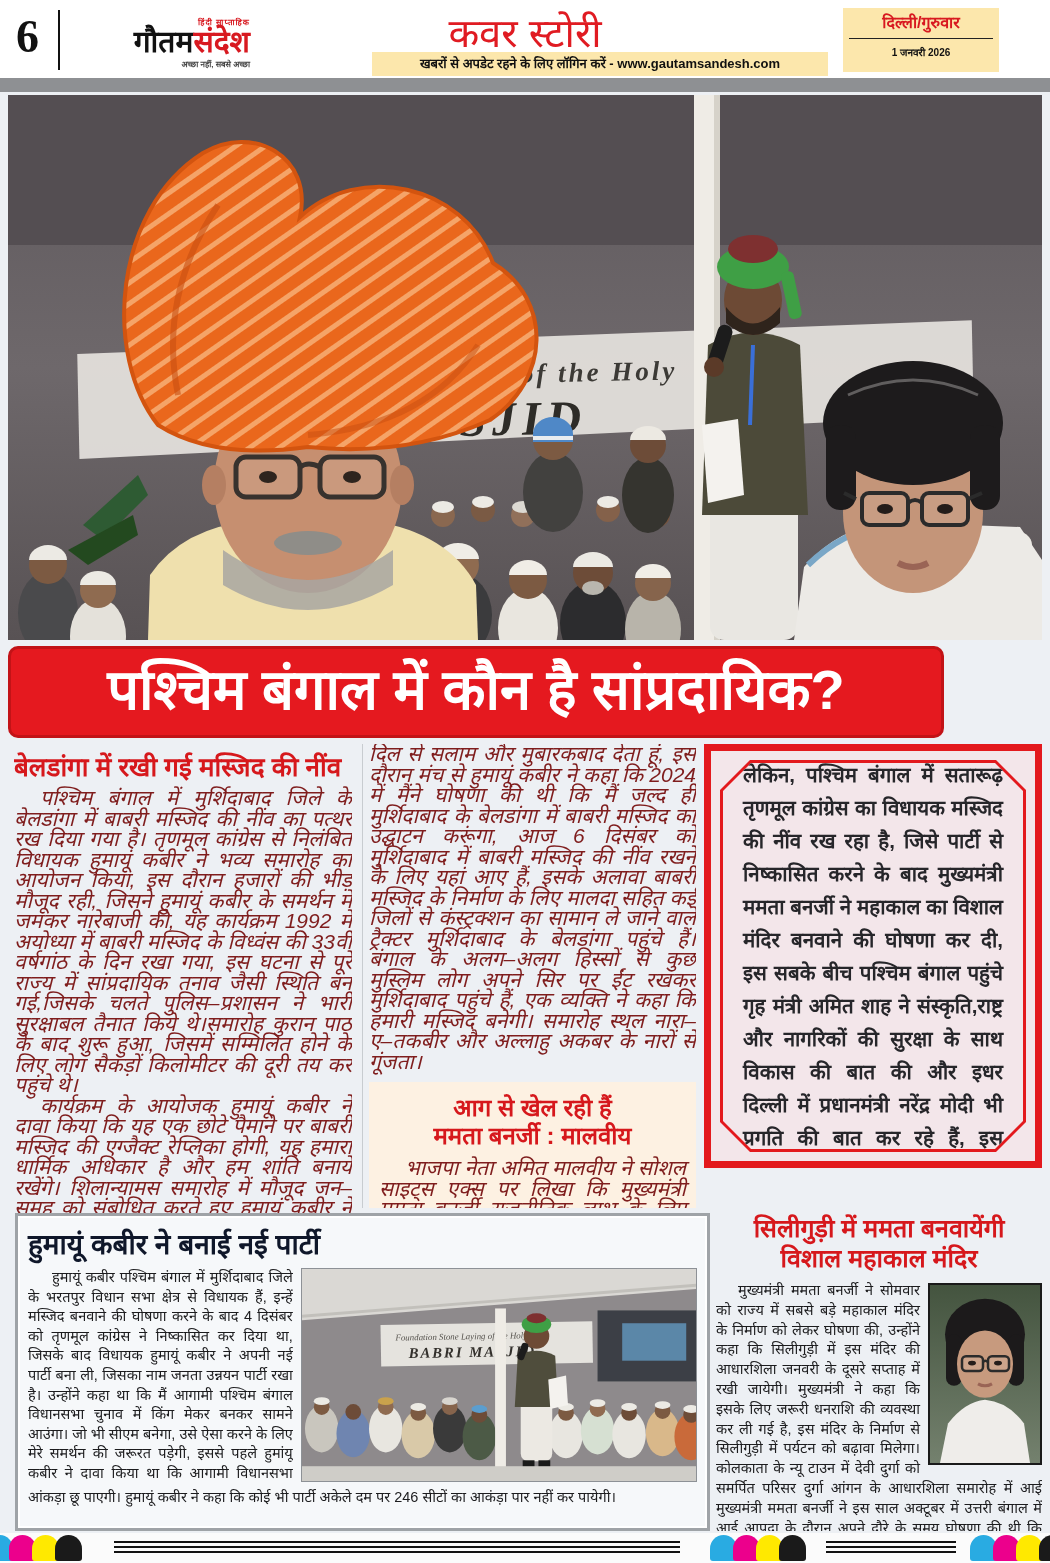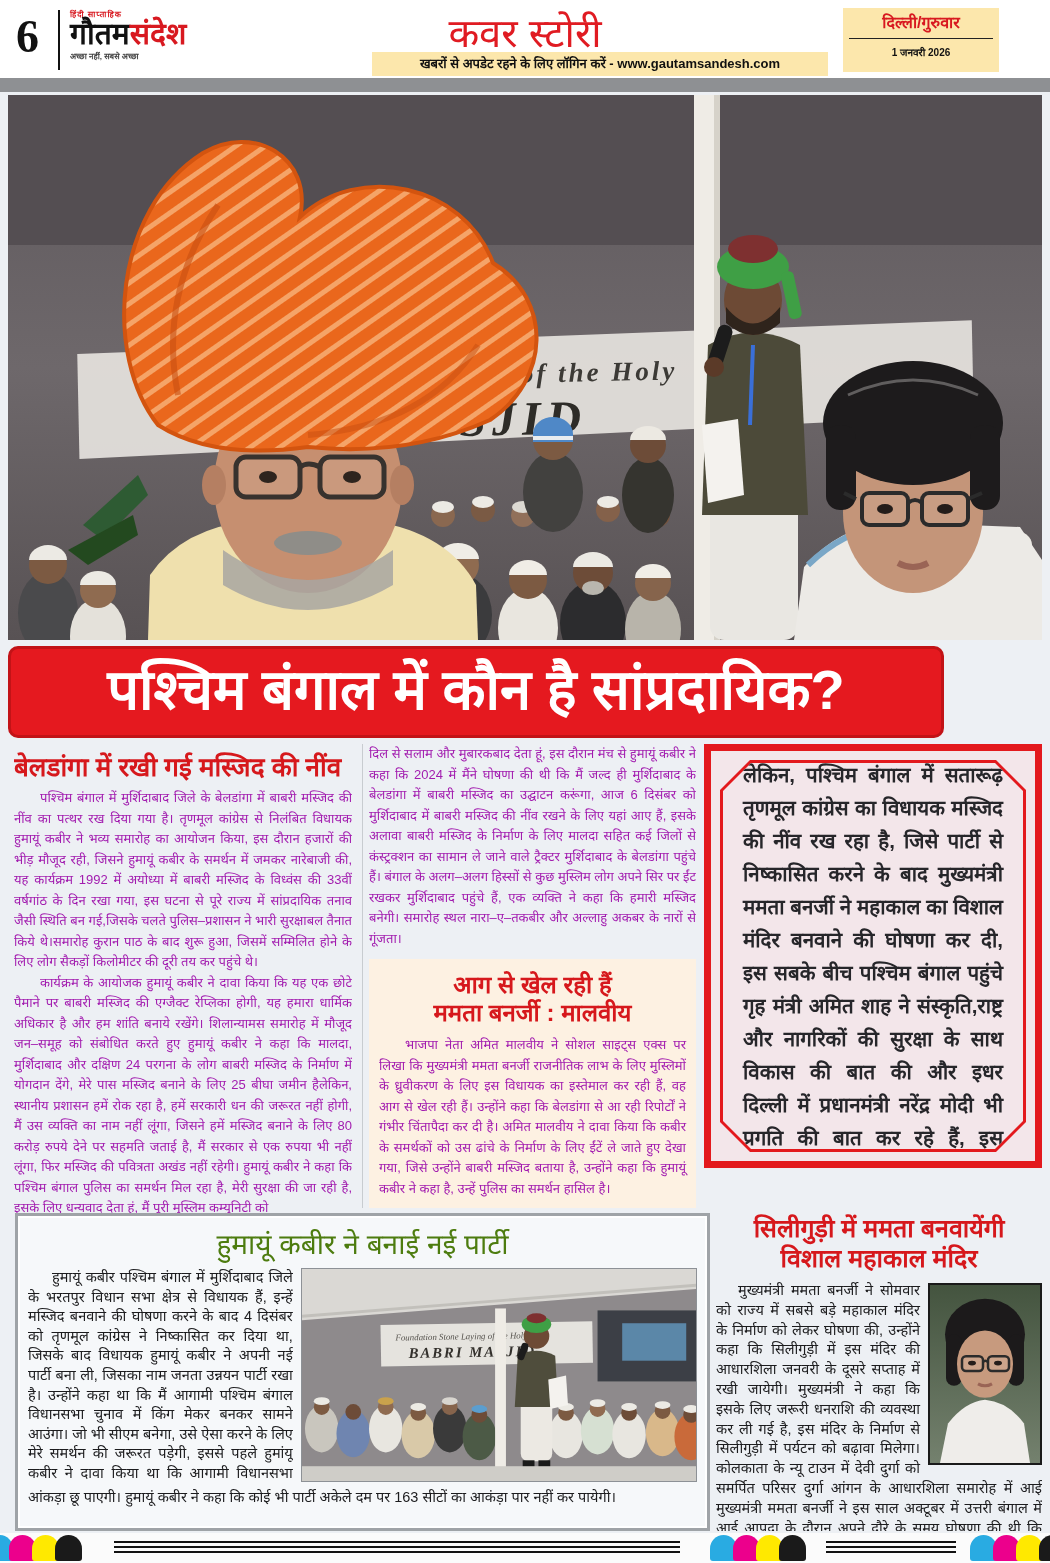--- a/index.html
+++ b/index.html
@@ -3,21 +3,21 @@
 <meta charset="utf-8">
 <style>
   html,body{margin:0;padding:0;background:#dfe3e8;}
   #page{position:relative;width:1050px;height:1563px;margin:0 auto;background:#edf0f4;
         font-family:"Liberation Sans","DejaVu Sans",sans-serif;color:#1c1c1e;overflow:hidden;}
   
   .header{position:absolute;left:0;top:0;width:1050px;height:78px;background:#ffffff;}
   .page-num{position:absolute;left:16px;top:10px;font-size:46px;font-weight:700;color:#111;
             font-family:"Liberation Serif","DejaVu Serif",serif;}
   .head-divider{position:absolute;left:58px;top:10px;width:2px;height:60px;background:#111;}
-  .logo{position:absolute;left:70px;top:8px;width:180px;text-align:left;}
+  .logo{position:absolute;left:70px;top:16px;width:180px;text-align:right;}
   .logo .pre{font-size:8px;color:#d81920;font-weight:700;letter-spacing:1px;}
   .logo .main{font-size:30px;font-weight:800;line-height:30px;}
   .logo .main .blk{color:#111;} .logo .main .red{color:#d81920;}
   .logo .tag{font-size:8px;color:#444;font-weight:700;margin-top:1px;}
   .section-title{position:absolute;left:0;top:4px;width:1050px;text-align:center;
                  font-size:40px;font-weight:400;color:#e01b22;}
   .login-bar{position:absolute;left:372px;top:52px;width:456px;height:24px;background:#fce7ac;
              font-size:13px;font-weight:700;color:#111;text-align:center;line-height:24px;}
   .date-box{position:absolute;left:843px;top:8px;width:156px;height:64px;background:#fce7ac;text-align:center;}
   .date-box .edition{font-size:16px;font-weight:800;color:#d81920;line-height:30px;}
@@ -30,38 +30,38 @@
   
   .headline-box{position:absolute;left:8px;top:646px;width:936px;height:92px;background:#e5191f;
                 border:3px solid #c21317;border-radius:10px;box-sizing:border-box;
                 display:flex;align-items:flex-start;justify-content:center;}
   .headline-box h1{margin:0;font-size:56px;font-weight:800;color:#ffffff;white-space:nowrap;letter-spacing:0px;}
   
   .content{position:absolute;left:8px;top:744px;width:1034px;height:464px;}
   .col1{position:absolute;left:6px;top:8px;width:338px;height:464px;overflow:hidden;}
   .col2{position:absolute;left:354px;top:0;width:334px;height:464px;overflow:hidden;border-left:1px solid #c8ccd0;padding-left:6px;box-sizing:border-box;}
   .story-head{font-size:26px;font-weight:800;color:#d6181c;margin:0 0 6px 0;line-height:30px;}
-  .body-text{font-size:13px;line-height:20.5px;text-align:justify;color:#a21caf;}
+  .body-text{font-size:21px;line-height:20.5px;text-align:justify;color:#7f1d1d;font-style:italic;}
   .body-text p{margin:0;text-indent:26px;}
   .pink-box{margin-top:10px;background:#fdf1e2;padding:10px 10px 12px 10px;}
   .pink-head{font-size:24px;font-weight:800;color:#d6181c;text-align:center;line-height:28px;margin:2px 0 8px 0;}
   
   .hl-outer{position:absolute;left:696px;top:0;width:338px;height:424px;box-sizing:border-box;
             border:7px solid #e3191d;background:#f3e6ea;padding:9px;}
   .hl-mid{width:100%;height:100%;background:#e3191d;box-sizing:border-box;
           clip-path:polygon(30px 0,calc(100% - 30px) 0,100% 30px,100% calc(100% - 30px),calc(100% - 30px) 100%,30px 100%,0 calc(100% - 30px),0 30px);
           position:relative;}
   .hl-in{position:absolute;left:3px;top:3px;right:3px;bottom:3px;background:#f3e6ea;
          clip-path:polygon(28px 0,calc(100% - 28px) 0,100% 28px,100% calc(100% - 28px),calc(100% - 28px) 100%,28px 100%,0 calc(100% - 28px),0 28px);
          display:flex;align-items:center;}
   .hl-text{font-size:20.5px;font-weight:600;line-height:33px;color:#26262a;text-align:justify;padding:6px 20px;}
   
   .party-box{position:absolute;left:15px;top:1213px;width:695px;height:318px;box-sizing:border-box;
              background:#f6f8fa;border:3px solid #9fa3a7;box-shadow:inset 0 0 0 2px #ffffff;padding:6px 10px;}
-  .party-head{font-size:28px;font-weight:400;color:#4d7c0f;text-align:center;margin:2px 0 6px 0;}
+  .party-head{font-size:28px;font-weight:700;color:#0f172a;margin:2px 0 6px 0;}
   .party-flex{display:flex;gap:8px;}
   .party-text{width:268px;height:212px;overflow:hidden;font-size:14.5px;line-height:19.6px;text-align:justify;}
   .party-text p{margin:0;text-indent:24px;}
   .party-photo{width:399px;height:212px;border:1px solid #8d9196;overflow:hidden;background:#8e8a8c;}
   .party-last{font-size:14.5px;line-height:19px;margin-top:6px;text-align:left;}
   
   .siliguri{position:absolute;left:716px;top:1213px;width:326px;height:318px;overflow:hidden;}
   .sil-head{font-size:25px;font-weight:800;color:#d6181c;text-align:center;line-height:30px;margin:0 0 8px 0;}
   .sil-body{font-size:14.5px;line-height:19.8px;text-align:justify;}
   .sil-body p{margin:0;text-indent:22px;}
@@ -379,21 +379,21 @@
             <ellipse cx="238" cy="50" rx="10" ry="5" fill="#7e3030"></ellipse>
             <rect x="224" y="74" width="7" height="18" rx="3" fill="#1c1c1c" transform="rotate(20 224 74)"></rect>
             <polygon points="250,112 268,108 270,138 252,142" fill="#f4f2ee"></polygon>
             <rect x="224" y="194" width="12" height="7" fill="#1a1a1a"></rect>
               <rect x="240" y="194" width="12" height="7" fill="#1a1a1a"></rect>
           </g>
           <rect x="0" y="200" width="405" height="15" fill="#cfcdc8"></rect>
         </svg>
       </div>
     </div>
-    <p class="party-last">आंकड़ा छू पाएगी। हुमायूं कबीर ने कहा कि कोई भी पार्टी अकेले दम पर 163 सीटों का आकंड़ा पार नहीं कर पायेगी।</p>
+    <p class="party-last">आंकड़ा छू पाएगी। हुमायूं कबीर ने कहा कि कोई भी पार्टी अकेले दम पर 246 सीटों का आकंड़ा पार नहीं कर पायेगी।</p>
   </div>
 
   <div class="siliguri">
     <div class="sil-head">
       <span>सिलीगुड़ी में ममता बनवायेंगी</span><br>
       <span>विशाल महाकाल मंदिर</span>
     </div>
     <div class="sil-body">
       <div class="sil-photo">
         <svg width="110" height="178" viewBox="0 0 110 180" preserveAspectRatio="none">

